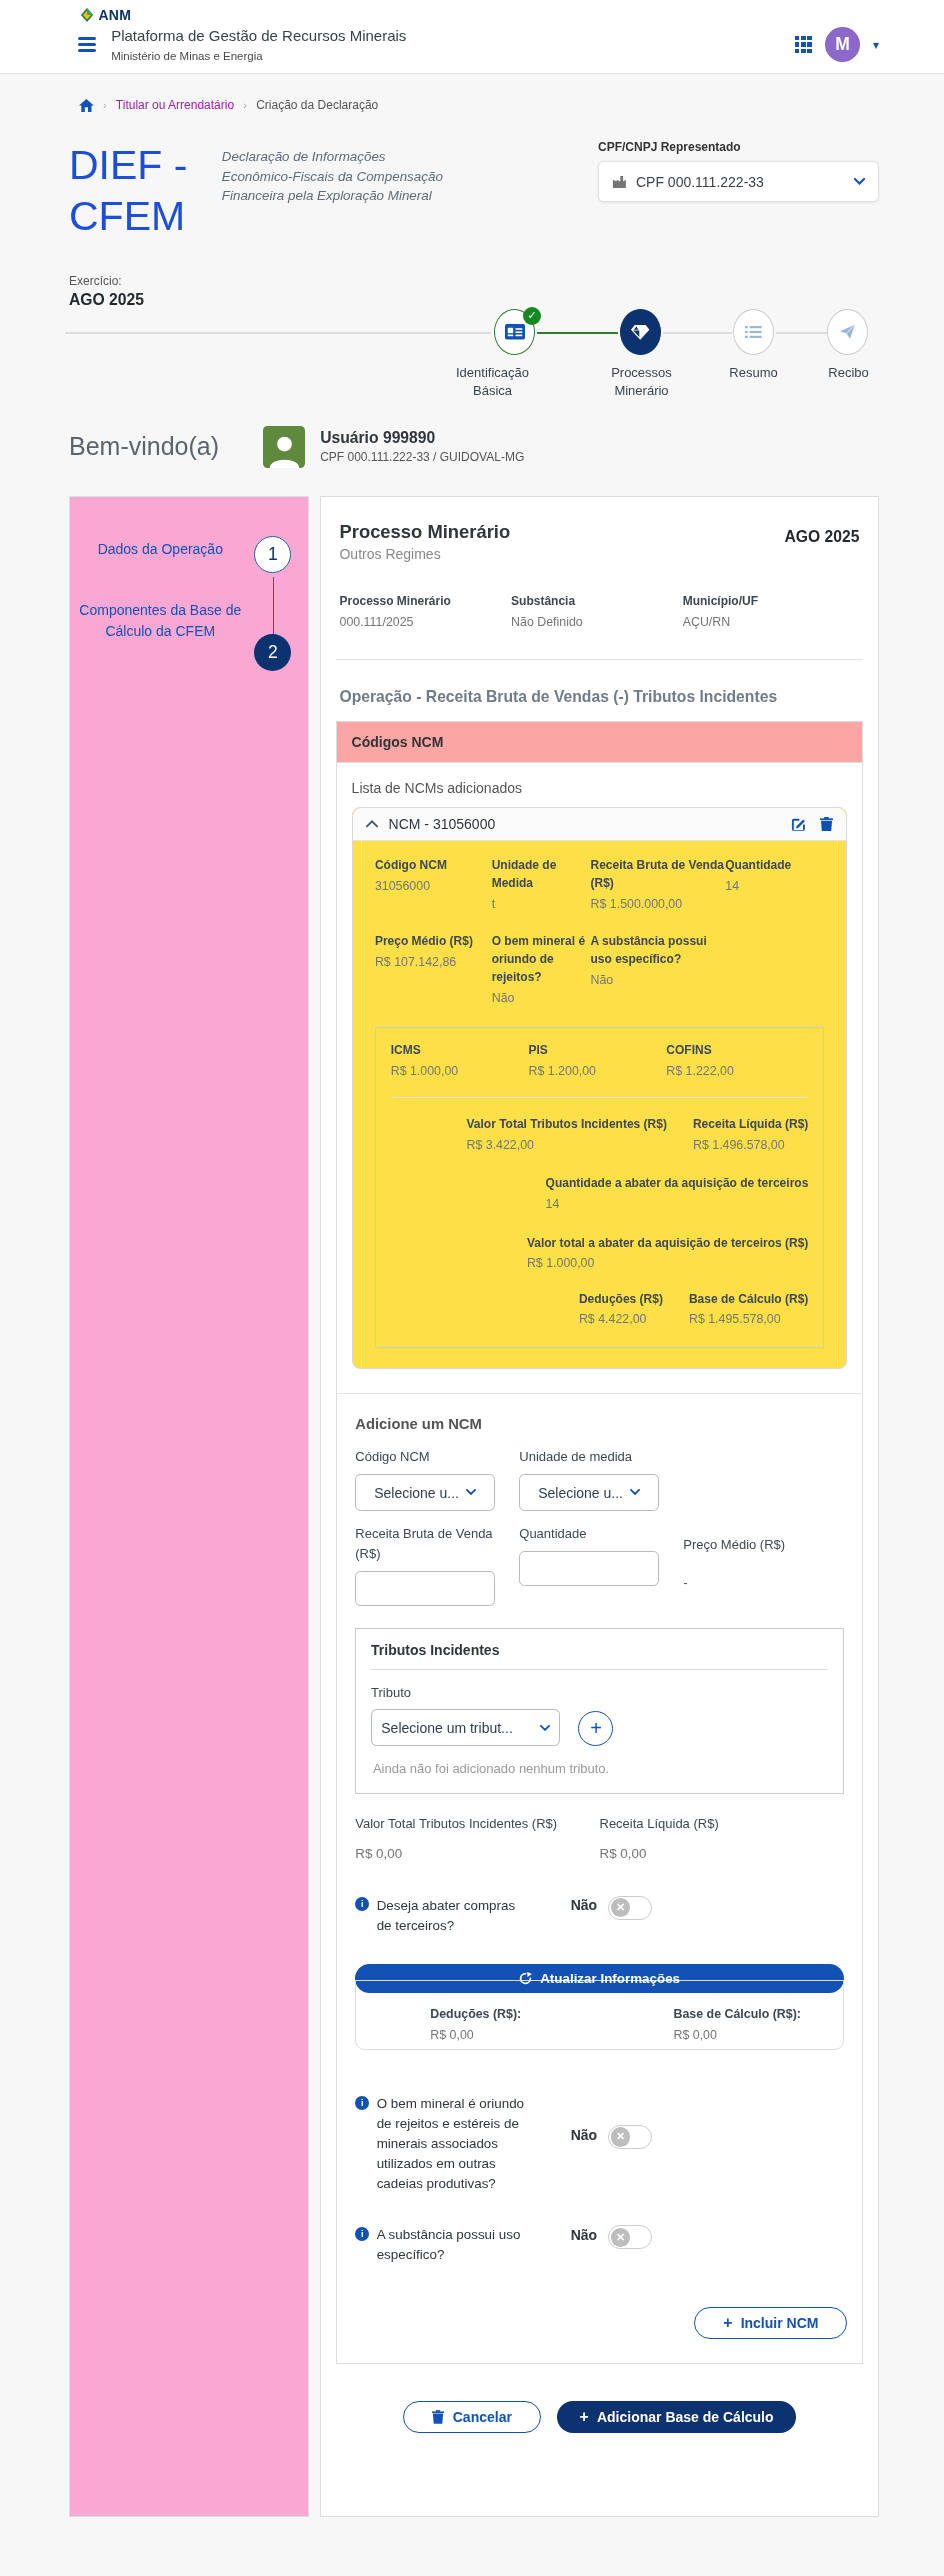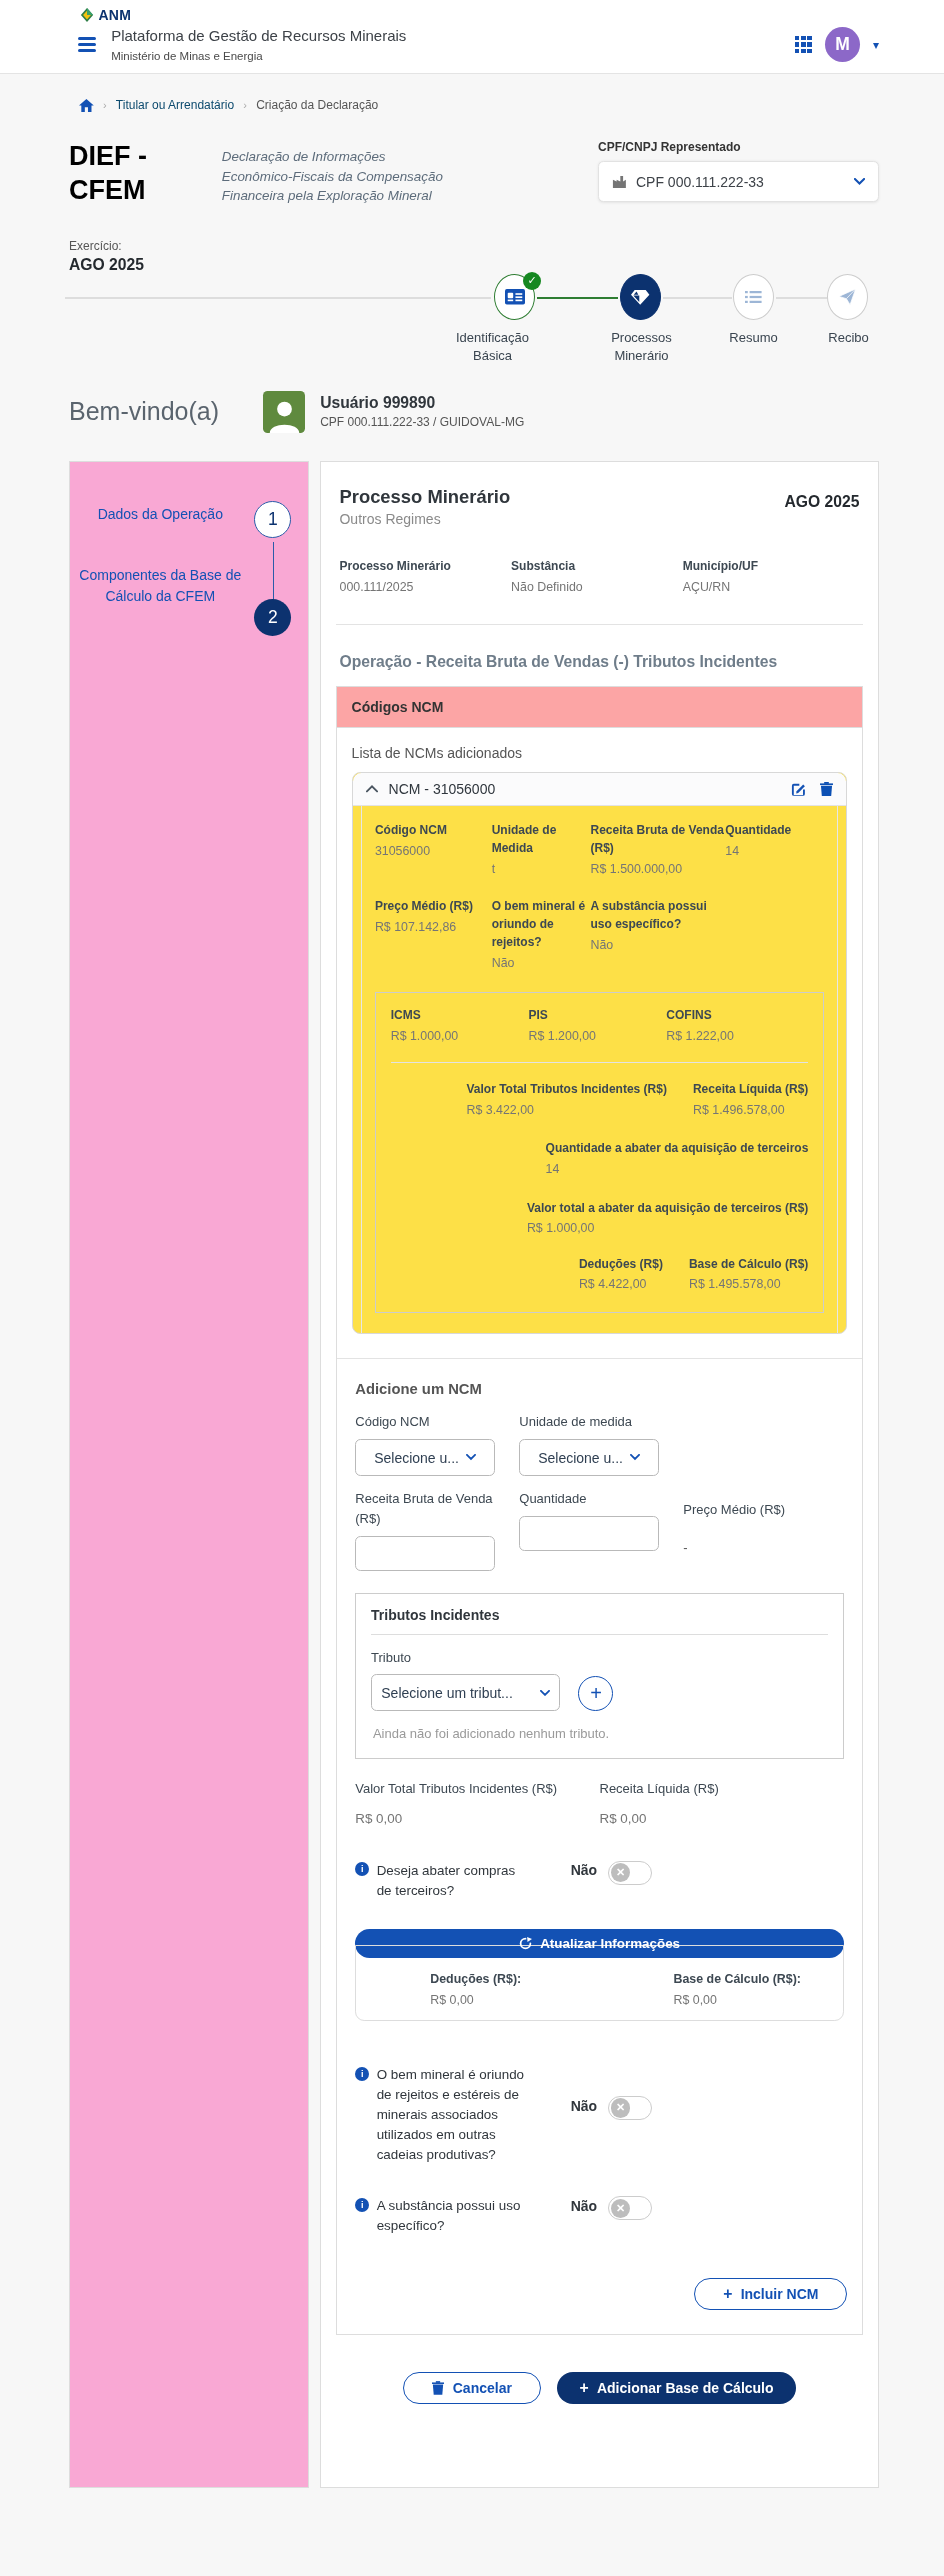--- a/index.html
+++ b/index.html
@@ -19,25 +19,25 @@
   .app-subtitle { font-size:11.5px; color:#4a4a4a; margin-top:5.5px; }
   .top-right { margin-left:auto; display:flex; align-items:center; gap:13px; }
   .grid-icon { display:grid; grid-template-columns:repeat(3,4.6px); grid-gap:1.8px; cursor:pointer; }
   .grid-icon i { width:4.6px; height:4.6px; background:#1351b4; }
   .avatar { width:35px; height:35px; border-radius:50%; background:#8c68c8; color:#fff;
     display:flex; align-items:center; justify-content:center; font-size:17.5px; font-weight:bold; cursor:pointer;}
   .caret { color:#1351b4; font-size:12px; cursor:pointer; }
   
   .breadcrumb { display:flex; align-items:center; gap:9.2px; margin:24px 65px 0 79px; font-size:12px; }
   .crumb-sep { color:#aaa; font-size:11px; }
-  .crumb-link { color:#0c4a6e; cursor:pointer; }
+  .crumb-link { color:#a21caf; cursor:pointer; }
   .crumb-current { color:#555; }
   
   .title-section { display:flex; justify-content:space-between; margin:28px 65px 0 69px; }
-  .page-title { font-size:27px; font-weight:700; color:#000000; width:138px; line-height:1.25; }
+  .page-title { font-size:41px; font-weight:400; color:#1d4ed8; width:138px; line-height:1.25; }
   .page-subtitle { font-style:italic; font-size:13.4px; color:#5d6c7b; width:235px; margin-left:14.8px; margin-top:7.4px; line-height:1.45; }
   .cpf-block { width:281px; }
   .cpf-label { font-size:12px; font-weight:bold; color:#333; }
   .cpf-select { margin-top:7.4px; background:#fff; border:0.9px solid #e2e2e2; border-radius:5.5px;
     box-shadow:0 0.9px 2.8px rgba(0,0,0,.08); height:41px; display:flex; align-items:center; padding:0 13px; gap:9.2px; cursor:pointer; }
   .cpf-value { font-size:14px; color:#3d4248; flex:1; }
   .exercicio { margin:31px 65px 0 69px; }
   .exercicio-label { font-size:12px; color:#555; }
   .exercicio-value { font-size:15.7px; font-weight:bold; color:#24292e; margin-top:3.7px; }
   
@@ -121,21 +121,21 @@
   .info-icon { width:14px; height:14px; border-radius:50%; background:#1351b4; color:#fff; font-size:9.2px; font-weight:bold;
     display:inline-flex; align-items:center; justify-content:center; flex:0 0 14px; margin-top:1.8px; }
   .toggle-q { font-size:13.4px; color:#30363c; width:155px; margin-left:7.4px; line-height:1.5; }
   .toggle-no { font-size:14px; font-weight:bold; color:#30363c; margin-left:39px; margin-top:1.8px; }
   .toggle { width:44px; height:24px; border:0.9px solid #ccc; border-radius:13px; background:#fff; margin-left:11px; position:relative; cursor:pointer; }
   .knob { position:absolute; left:1.8px; top:1.4px; width:19.4px; height:19.4px; border-radius:50%; background:#bdbdbd;
     color:#fff; font-size:11px; font-weight:bold; display:flex; align-items:center; justify-content:center; }
   
   .update-btn { margin:28px 3.7px 0; width:calc(100% - 7.4px); height:29px; border:none; border-radius:14.8px;
     background:#1351b4; color:#fff; font-size:13.4px; font-weight:bold; display:flex; align-items:center; justify-content:center; gap:8.3px; cursor:pointer; }
-  .dedu-box { margin:-13px 3.7px 0; border:0.9px solid #ddd; border-radius:0 0 9.2px 9.2px; padding:24px 0 10px; display:flex; }
+  .dedu-box { margin:-13px 3.7px 0; border:0.9px solid #ddd; border-radius:0 0 9.2px 9.2px; padding:24px 0 4px; display:flex; }
   .dedu-box > div { width:50%; padding-left:74px; }
   
   .incluir-row { display:flex; justify-content:flex-end; margin-top:41px; }
   .btn-outline { display:inline-flex; align-items:center; gap:8.3px; border:0.9px solid #1351b4; color:#1351b4;
     background:#fff; border-radius:16.6px; height:32px; padding:0 28px; font-size:14px; font-weight:bold; cursor:pointer; }
   .actions-row { display:flex; justify-content:center; gap:16.6px; margin-top:37px; }
   .btn-filled { display:inline-flex; align-items:center; gap:8.3px; border:none; background:#0c326f; color:#fff;
     border-radius:16.6px; height:32px; padding:0 22px; font-size:14px; font-weight:bold; cursor:pointer; }
   .icon { display:inline-flex; align-items:center; justify-content:center; }
 </style>

